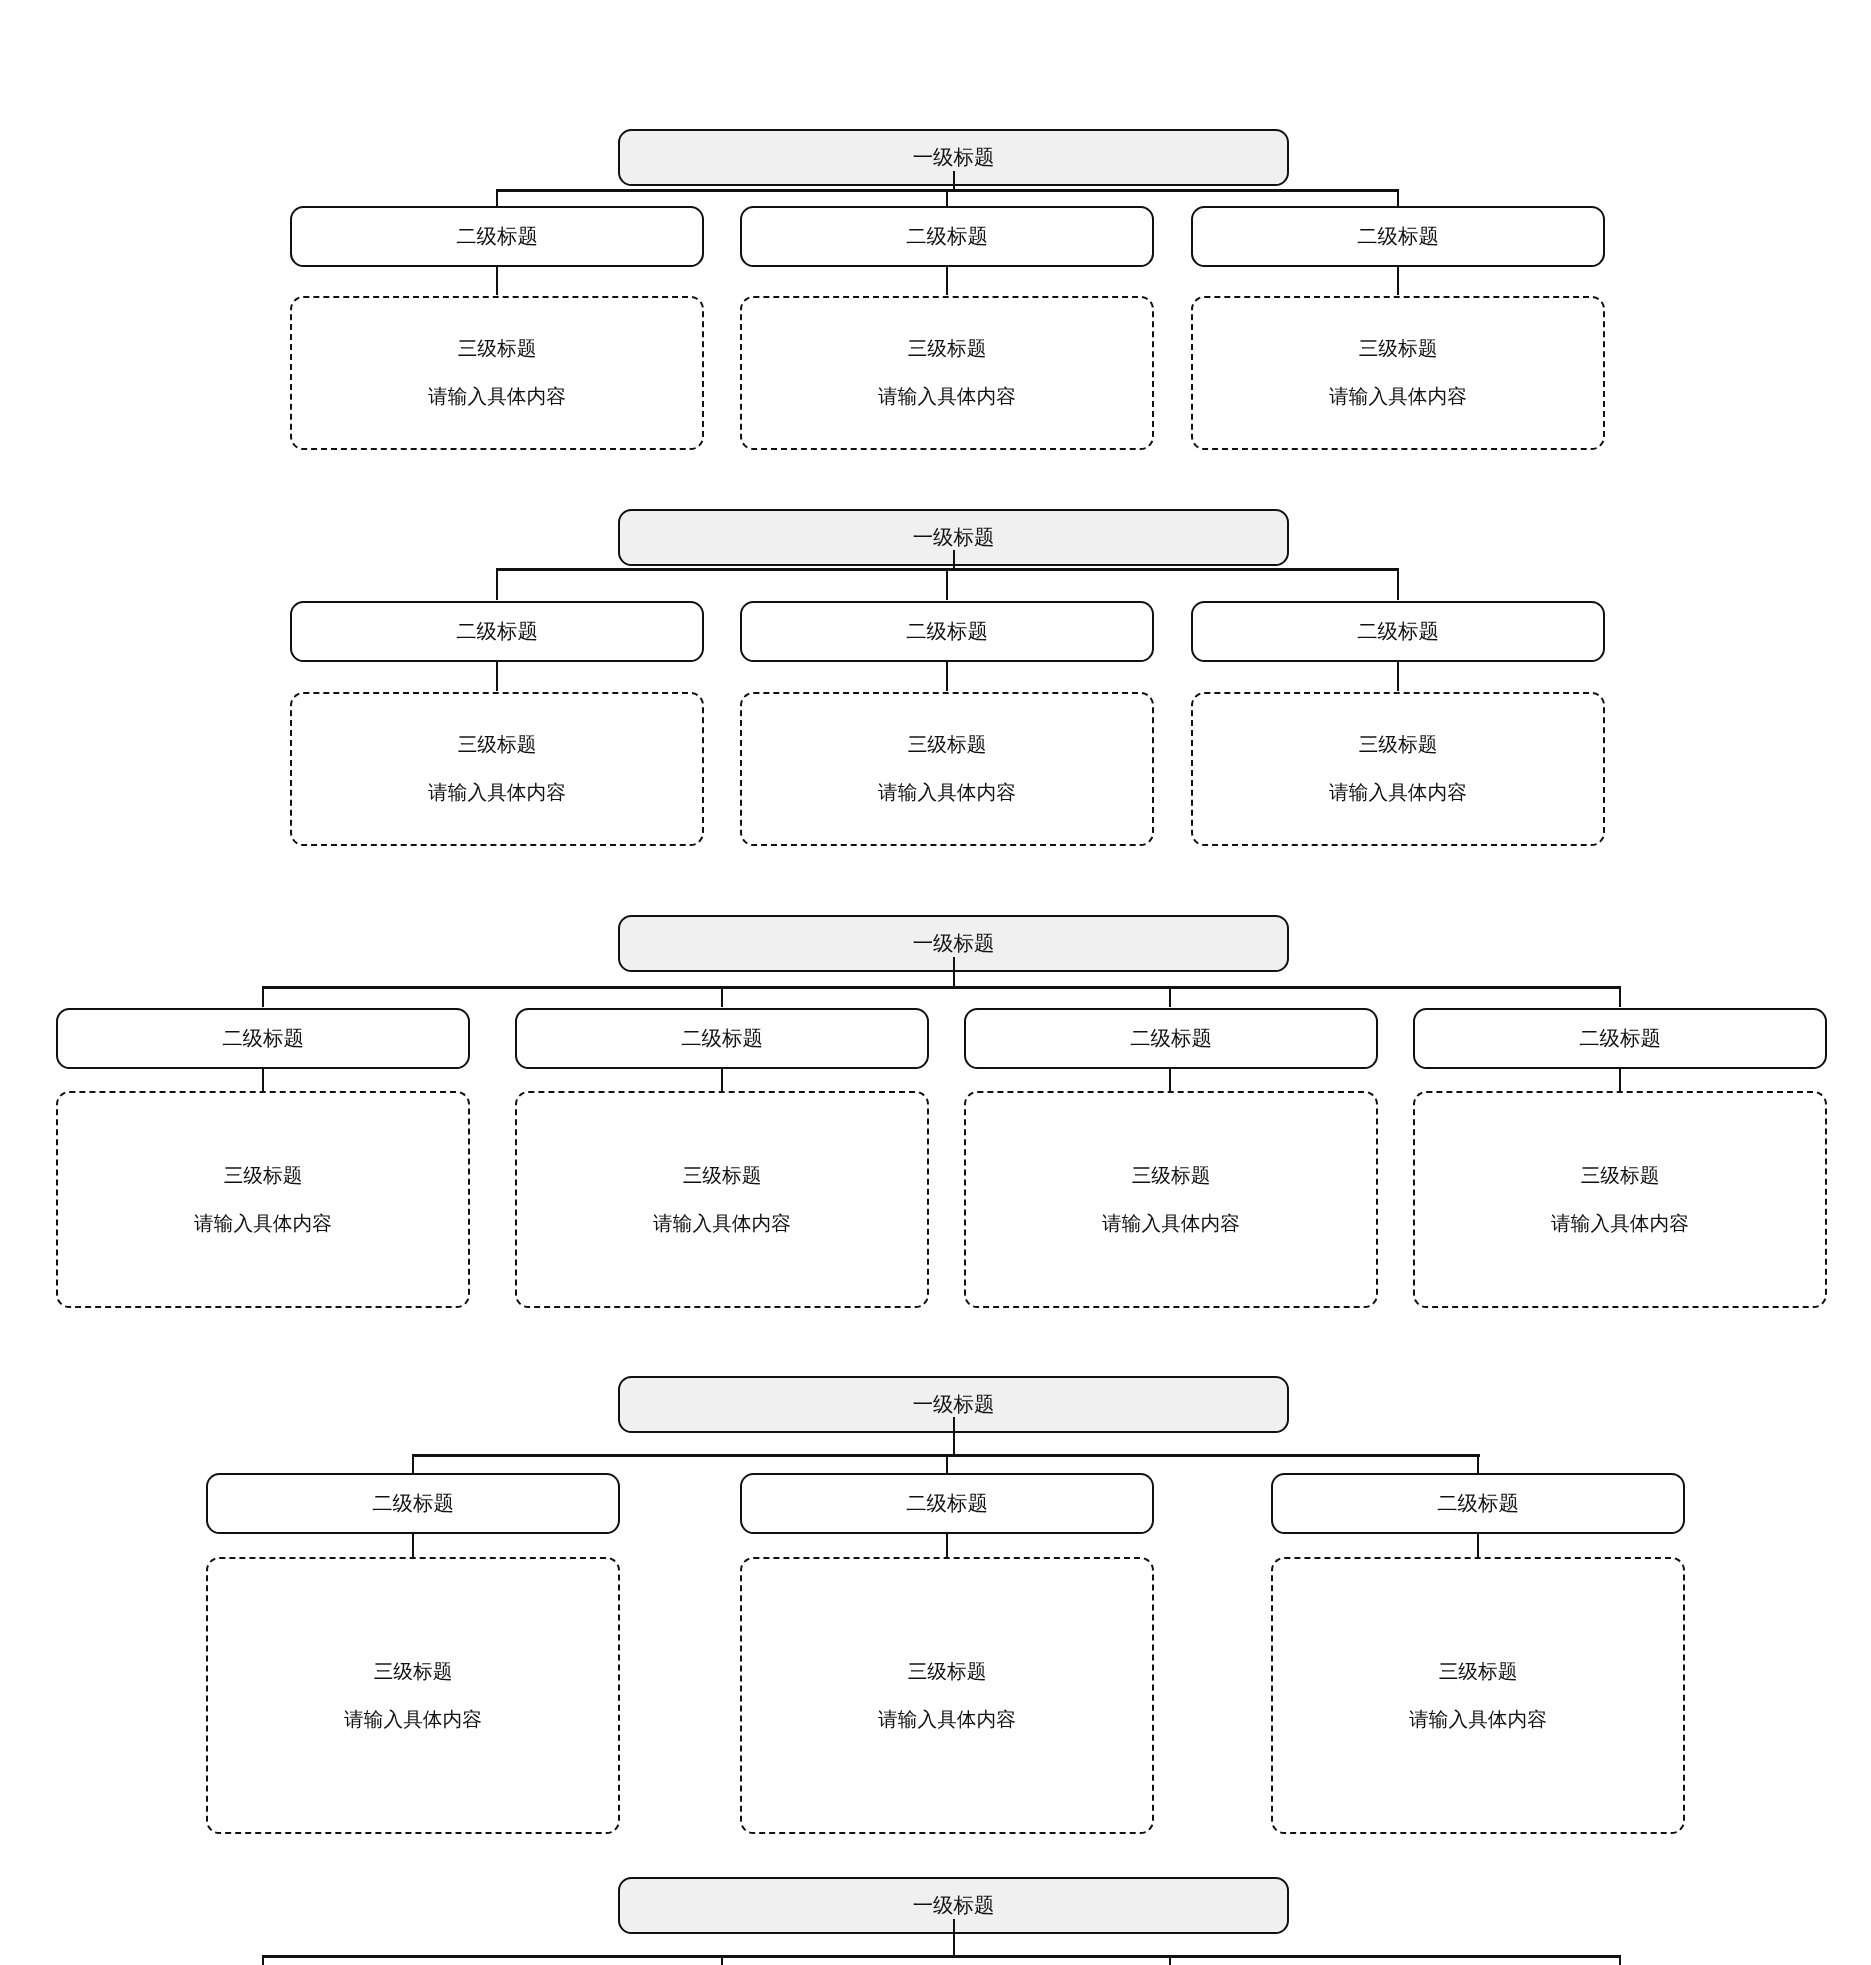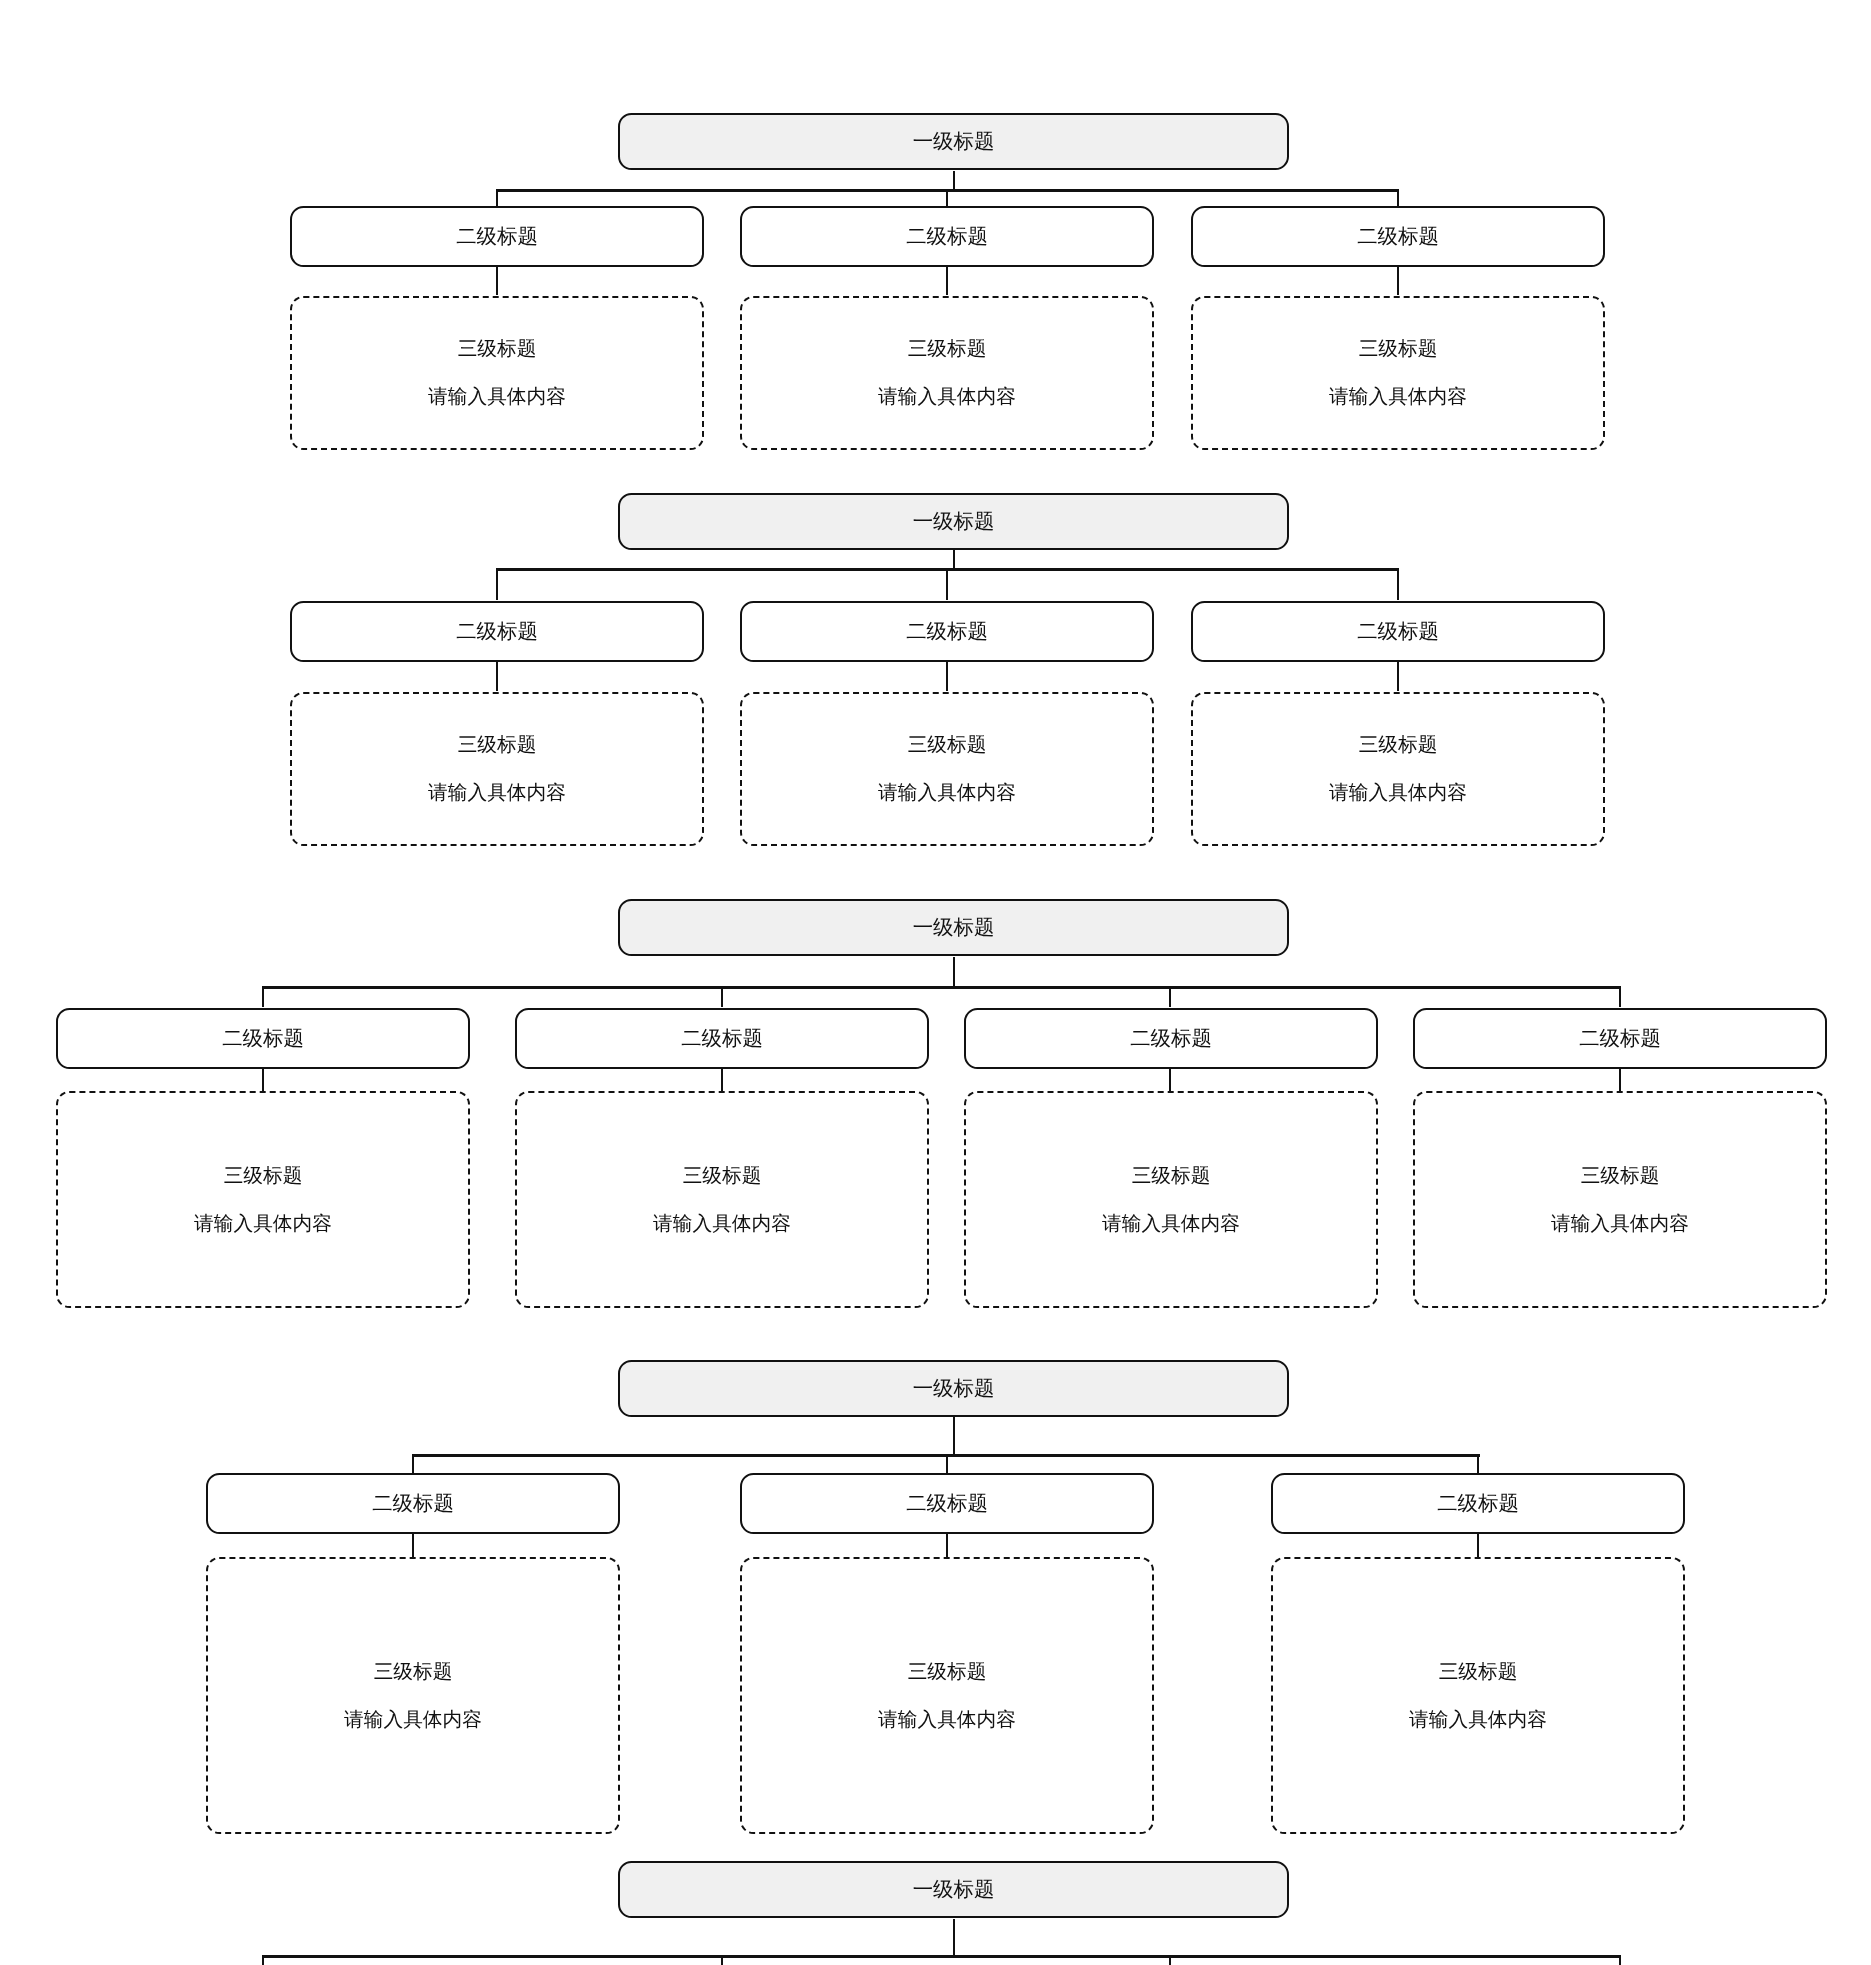--- a/index.html
+++ b/index.html
@@ -26,20 +26,21 @@
     justify-content:center;
     text-align:center;
     line-height:1.5;
   }
 
   .lvl1{
     background:#f0f0f0;
     border:2.8px solid #111111;
     border-radius:13.4px;
     font-size:20.4px;
+    margin-top:16px;
   }
   .lvl2{
     background:#ffffff;
     border:2.8px solid #111111;
     border-radius:13.4px;
     font-size:20.4px;
   }
   .lvl3{
     background:#ffffff;
     border:2.8px dashed #111111;

